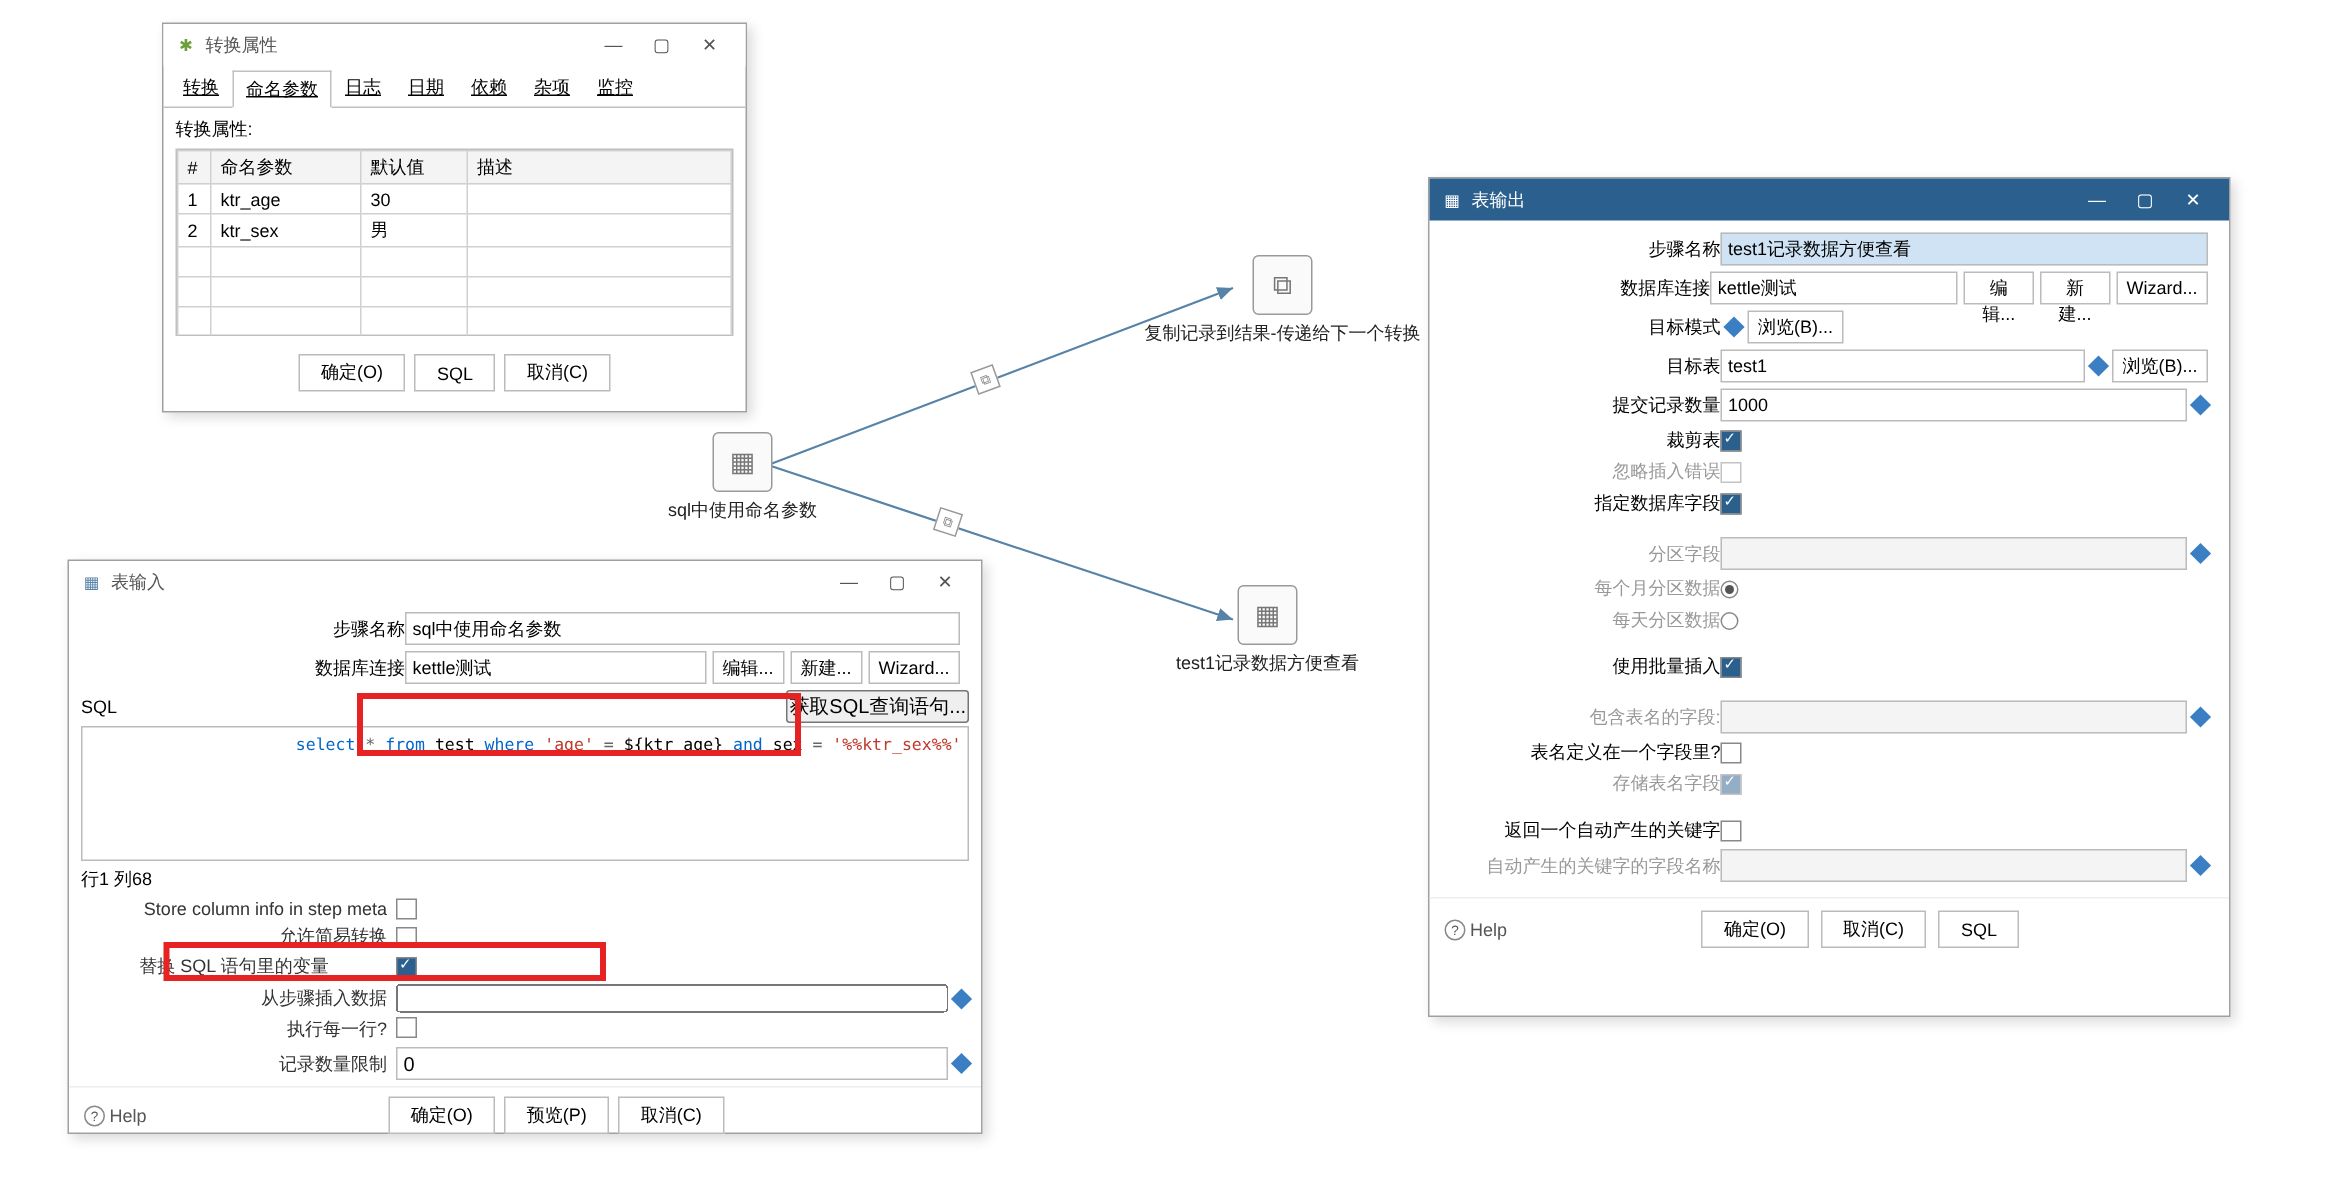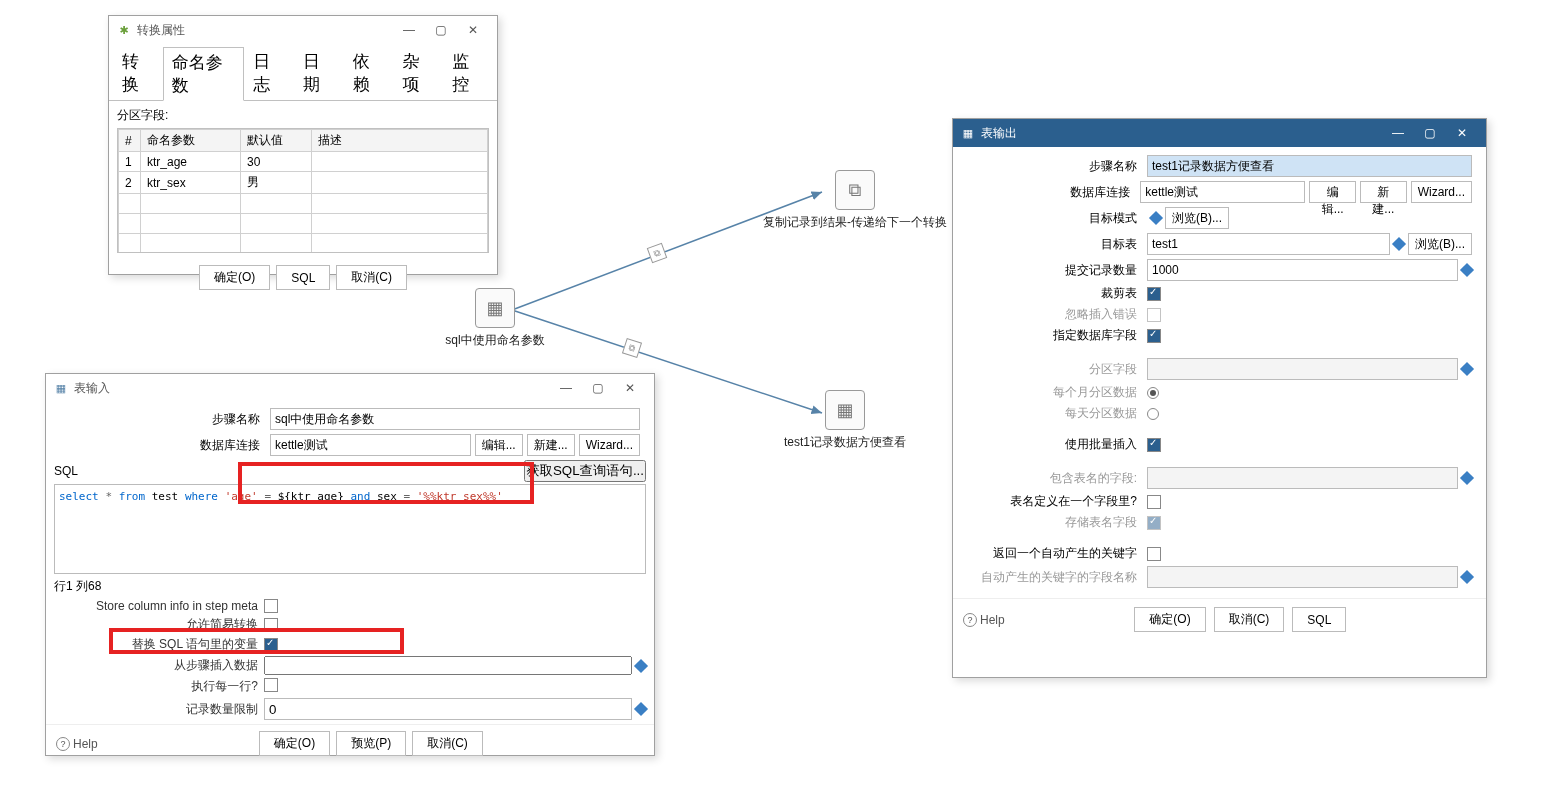--- a/index.html
+++ b/index.html
@@ -5,43 +5,43 @@
 * { box-sizing: border-box; margin: 0; padding: 0; }
 body { font-family: "Microsoft YaHei", Arial, sans-serif; font-size: 12px; background: #fff; color: #000; position: relative; width: 1563px; height: 788px; }
 .win { position: absolute; background: #fff; border: 1px solid #a0a0a0; box-shadow: 3px 3px 8px rgba(0,0,0,0.15); }
 .titlebar { display: flex; align-items: center; padding: 4px 8px; height: 28px; }
 .titlebar.light { background: #fff; color: #555; }
 .titlebar.dark { background: #2b5f8e; color: #fff; }
 .titlebar .ticon { width: 14px; height: 14px; margin-right: 6px; font-size: 11px; display:flex; align-items:center; justify-content:center; }
 .titlebar .title { flex: 1; font-size: 12px; }
 .titlebar .wctrl { width: 32px; height: 22px; display: flex; align-items: center; justify-content: center; color: inherit; cursor: default; }
 .tabs { display: flex; border-bottom: 1px solid #c0c0c0; padding: 2px 4px 0 4px; }
-.tab { padding: 3px 8px; font-size: 17px; border: 1px solid transparent; cursor: default; }
+.tab { padding: 3px 8px; font-size: 12px; border: 1px solid transparent; cursor: default; text-decoration: underline; }
 .tab.active { border: 1px solid #c0c0c0; border-bottom: 1px solid #fff; background: #fff; position: relative; top:1px; }
 .btn { border: 1px solid #bbb; background: #fff; padding: 3px 14px; font-size: 12px; cursor: default; }
 .btn-row { display: flex; gap: 6px; justify-content: center; padding: 6px; }
 .form-row { display: flex; align-items: center; padding: 2px 6px; }
-.form-row .lbl { width: 180px; text-align: right; padding-right: 10px; font-size: 12px; }
+.form-row .lbl { width: 180px; text-align: right; padding-right: 0; font-size: 12px; }
 .form-row input[type=text], .form-row .combo { flex: 1; border: 1px solid #bbb; padding: 2px 4px; font-size: 12px; height: 22px; }
 .form-row .side-btn { border: 1px solid #bbb; background: #fff; padding: 2px 6px; margin-left: 4px; height: 22px; font-size: 12px; }
 .diamond { width: 10px; height: 10px; background: #3a7fc4; transform: rotate(45deg); margin-left: 4px; flex-shrink:0; }
 .chk { width: 14px; height: 14px; border: 1px solid #888; display: inline-block; vertical-align: middle; }
 .chk.blue { background: #2b5f8e; position: relative; }
 .chk.blue::after { content:"✓"; color:#fff; font-size:10px; position:absolute; top:-2px; left:1px; }
 .radio { width:12px; height:12px; border:1px solid #888; border-radius:50%; display:inline-block; }
 .radio.sel::after { content:""; display:block; width:6px; height:6px; background:#555; border-radius:50%; margin:2px; }
 .help { display:flex; align-items:center; gap:3px; color:#555; }
 .help .qicon { width:14px; height:14px; border:1px solid #888; border-radius:50%; display:flex; align-items:center; justify-content:center; font-size:9px; }
 table.grid { border-collapse: collapse; width: 100%; font-size: 12px; }
 table.grid th, table.grid td { border: 1px solid #d0d0d0; padding: 2px 6px; text-align: left; height: 20px; }
 table.grid th { background: #f4f4f4; font-weight: normal; }
 .canvas-icon { position: absolute; display: flex; flex-direction: column; align-items: center; width: 180px; }
 .canvas-icon .box { width: 40px; height: 40px; border: 1px solid #999; border-radius: 4px; background: #fafafa; display:flex; align-items:center; justify-content:center; font-size:18px; color:#777; }
 .canvas-icon .label { margin-top: 4px; font-size: 12px; text-align: center; color: #222; }
-.sql-text { font-family: Consolas, monospace; font-size: 11px; line-height: 1.5; }
+.sql-text { font-family: Consolas, monospace; font-size: 11px; line-height: 1.5; text-align: right; }
 .kw-blue { color: #0066cc; }
 .kw-red { color: #c0392b; }
 .kw-grey { color: #666; }
 .redbox { border: 4px solid #e62222; position: absolute; pointer-events: none; }
 .smlbl { text-align:right; padding-right:6px; font-size:12px; color:#333; }
 .smlbl.dis { color:#999; }
 svg.arrows { position: absolute; pointer-events: none; }
 .distrib-icon { width:16px; height:16px; border:1px solid #999; background:#fff; position:absolute; font-size:9px; display:flex; align-items:center; justify-content:center; color:#888; }
 </style>
 </head>
@@ -83,21 +83,21 @@
   <div class="tabs">
     <div class="tab">转换</div>
     <div class="tab active">命名参数</div>
     <div class="tab">日志</div>
     <div class="tab">日期</div>
     <div class="tab">依赖</div>
     <div class="tab">杂项</div>
     <div class="tab">监控</div>
   </div>
   <div style="padding:6px 8px;">
-    <div style="margin-bottom:4px;">分区字段:</div>
+    <div style="margin-bottom:4px;">转换属性:</div>
     <div style="border:1px solid #c0c0c0; height:125px; overflow:hidden;">
     <table class="grid">
       <tbody>
             <tr>
         <th style="width:22px;">#</th>
         <th style="width:100px;">命名参数</th>
         <th style="width:71px;">默认值</th>
         <th>描述</th>
       </tr>
       <tr>
@@ -185,21 +185,21 @@
     <div style="display:flex; flex-direction:column; gap:3px;">
       <div style="display:flex; align-items:center;">
           <div class="smlbl" style="width:210px;">Store column info in step meta</div>
           <span class="chk"></span>
         </div>
       <div style="display:flex; align-items:center;">
           <div class="smlbl" style="width:210px;">允许简易转换</div>
           <span class="chk"></span>
         </div>
       <div style="display:flex; align-items:center;">
-          <div class="smlbl" style="width:210px;">替换 SQL 语句里的变量</div>
+          <div class="smlbl" style="width:210px;text-align:center;">替换 SQL 语句里的变量</div>
           <span class="chk blue"></span>
         </div>
       <div style="display:flex; align-items:center;">
           <div class="smlbl" style="width:210px;">从步骤插入数据</div>
           <input type="text" class="combo" style="flex: 1 1 0%;">
           <span class="diamond"></span>
         </div>
       <div style="display:flex; ">
           <div class="smlbl" style="width:210px;">执行每一行?</div>
           <span class="chk"></span>

